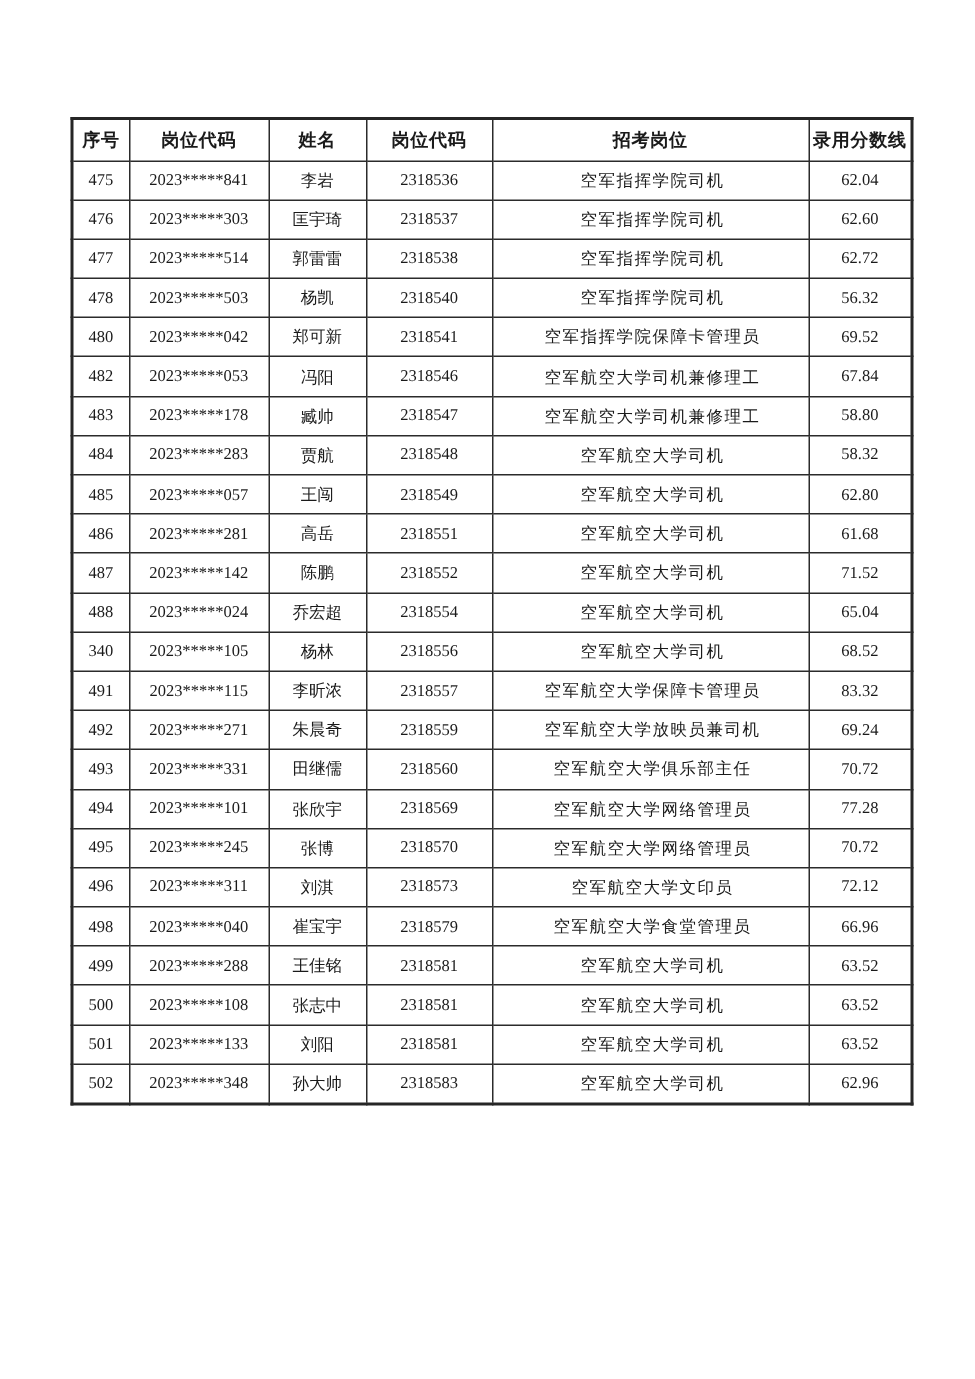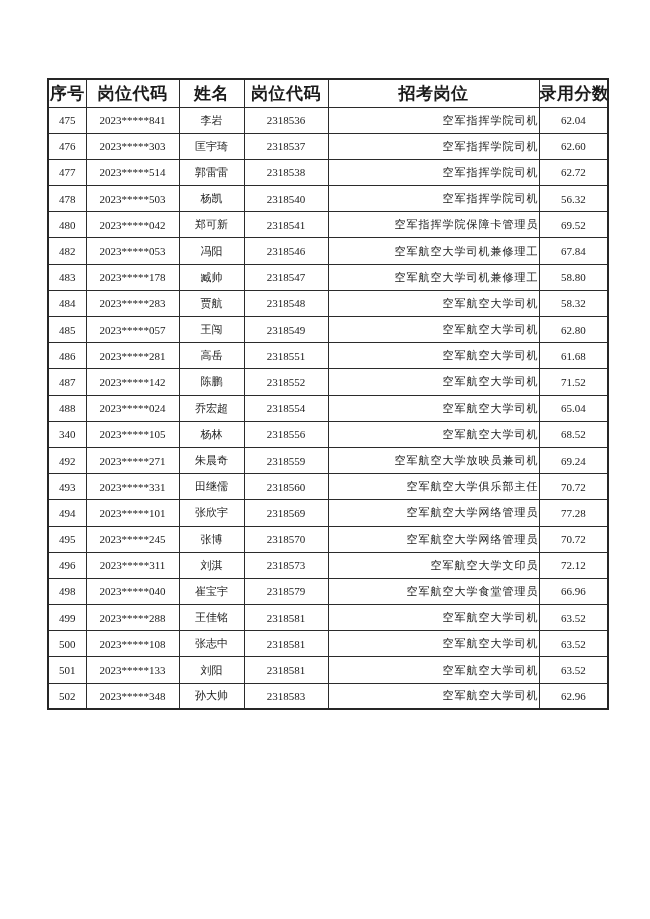--- a/index.html
+++ b/index.html
@@ -41,25 +41,25 @@
     vertical-align: middle;
     padding: 0;
     white-space: nowrap;
     overflow: hidden;
     color: #1a1a1a;
   }
   thead tr { height: 28px; }
   tbody tr { height: 26.2px; }
   th {
     font-weight: bold;
-    font-size: 17px;
+    font-size: 12px;
     letter-spacing: 0.5px;
   }
   td.col4 {
-    text-align: right;
+    text-align: center;
     padding-left: 3px;
     letter-spacing: 1px;
     margin-left: 18px;
   }
   td.col0, td.col1, td.col3, td.col5 {
     font-family: "Liberation Serif", "DejaVu Serif", serif;
   }
 </style>
 </head>
 <body>
@@ -184,20 +184,28 @@
         </tr>
         <tr>
           <td class="col0">340</td>
           <td class="col1">2023*****105</td>
           <td class="col2">杨林</td>
           <td class="col3">2318556</td>
           <td class="col4">空军航空大学司机</td>
           <td class="col5">68.52</td>
         </tr>
         <tr>
+          <td class="col0">491</td>
+          <td class="col1">2023*****115</td>
+          <td class="col2">李昕浓</td>
+          <td class="col3">2318557</td>
+          <td class="col4">空军航空大学保障卡管理员</td>
+          <td class="col5">83.32</td>
+        </tr>
+        <tr>
           <td class="col0">492</td>
           <td class="col1">2023*****271</td>
           <td class="col2">朱晨奇</td>
           <td class="col3">2318559</td>
           <td class="col4">空军航空大学放映员兼司机</td>
           <td class="col5">69.24</td>
         </tr>
         <tr>
           <td class="col0">493</td>
           <td class="col1">2023*****331</td>

